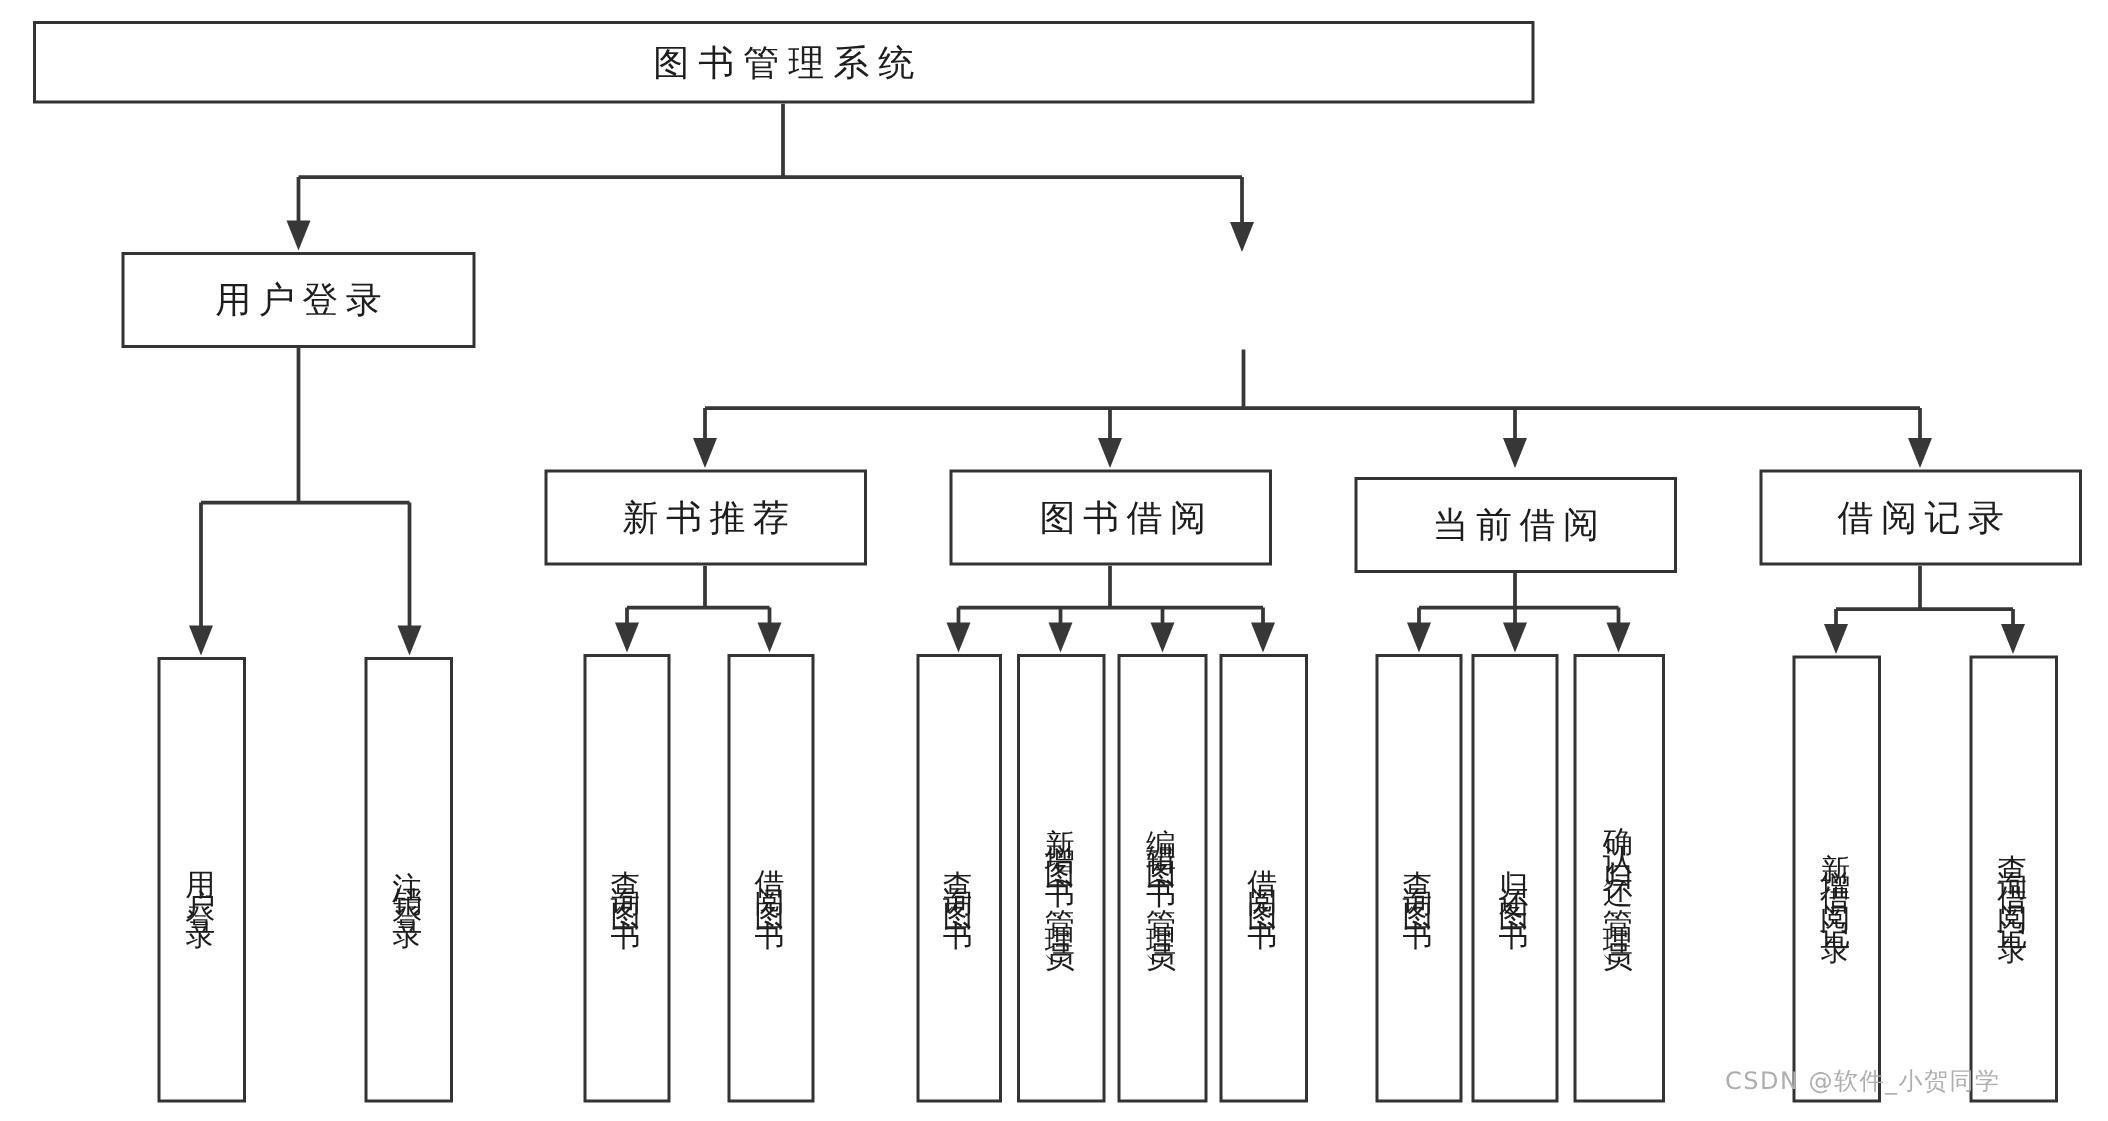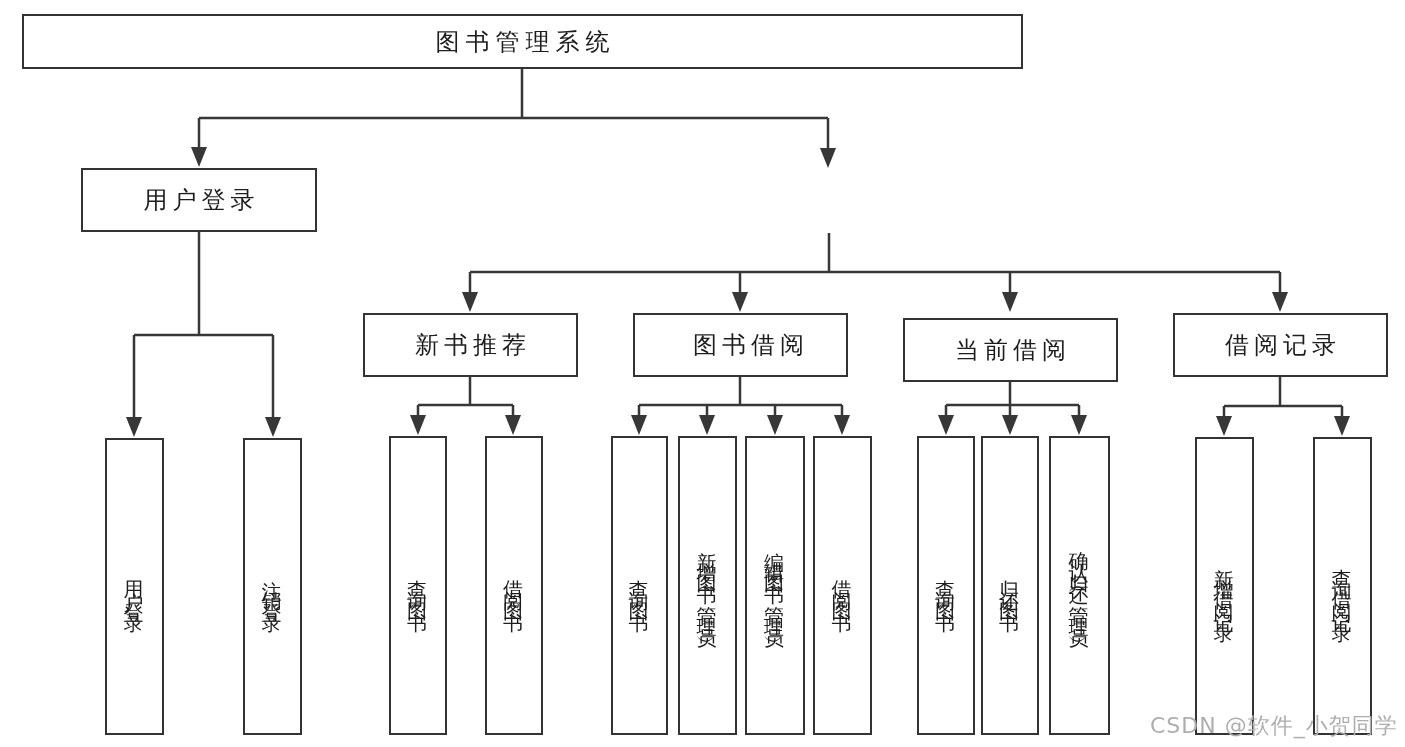--- a/index.html
+++ b/index.html
@@ -17,21 +17,21 @@
     color:#1d1d1d; white-space:nowrap;
   }
   .hbox { font-size:24px; letter-spacing:5px; text-indent:5px; }
   .root  { letter-spacing:6px; text-indent:6px; }
   .vbox {
     writing-mode:vertical-rl; text-orientation:mixed;
     font-size:20px; letter-spacing:11px;
   }
   .watermark {
     position:absolute; left:1150px; top:711px;
-    font-size:22px; letter-spacing:1px; color:#aeaeae; white-space:nowrap;
+    font-size:16px; letter-spacing:1px; color:#aeaeae; white-space:nowrap;
   }
 </style>
 </head>
 <body>
 
 <div class="canvas">
 
   <svg class="wires" viewBox="0 0 1405 747">
 
     <g>

